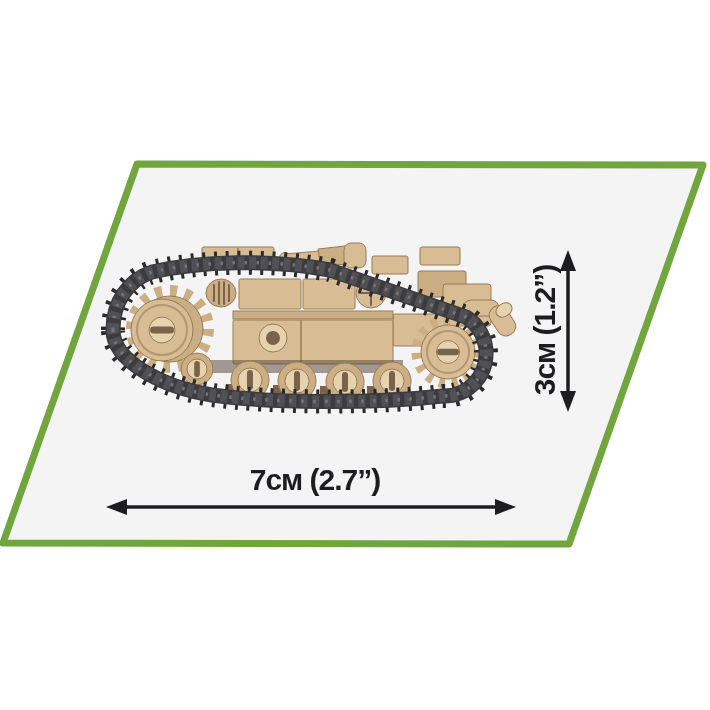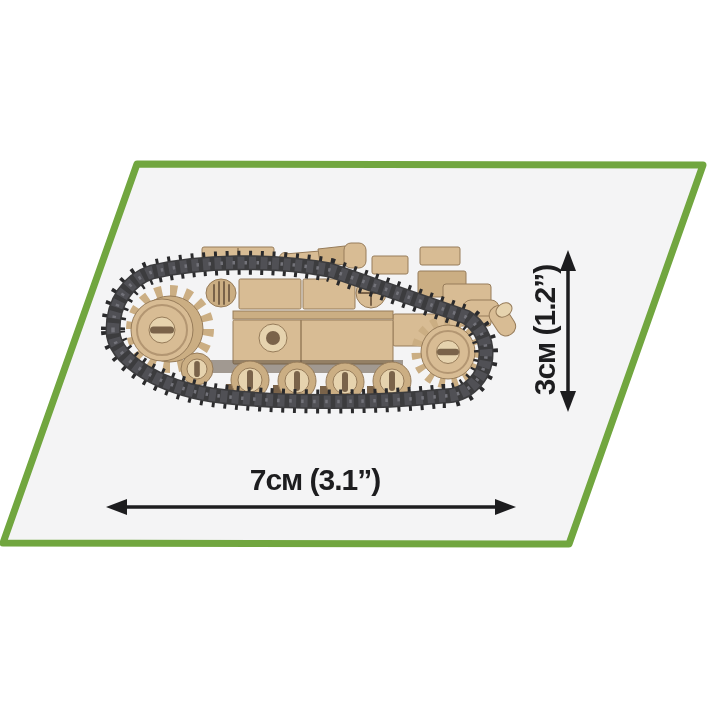--- a/index.html
+++ b/index.html
@@ -160,15 +160,15 @@
       <polygon class="arrow-head" points="106,507 127,499 127,515"></polygon>
       <polygon class="arrow-head" points="516,507 495,499 495,515"></polygon>
     </g>
     <g>
       <line class="arrow-line" x1="568" y1="266" x2="568" y2="396"></line>
       <polygon class="arrow-head" points="568,250 560,271 576,271"></polygon>
       <polygon class="arrow-head" points="568,412 560,391 576,391"></polygon>
     </g>
   </svg>
 
-  <div class="dim-label width">7см (3.1”)</div>
+  <div class="dim-label width">7см (2.7”)</div>
   <div class="dim-label height">3см (1.2”)</div>
 </div>
 
 </body></html>

